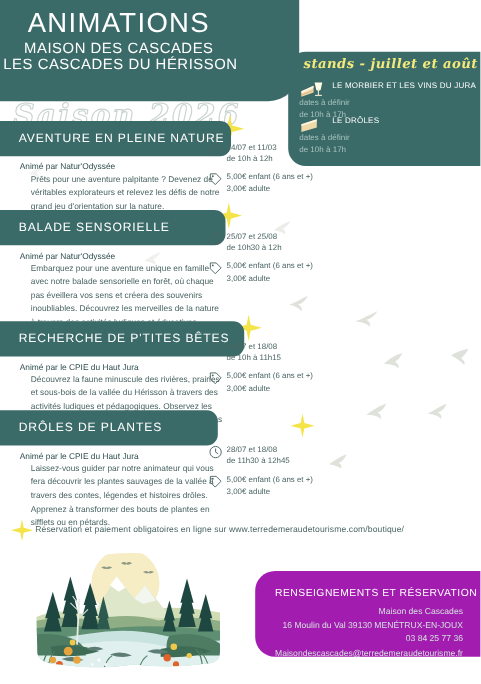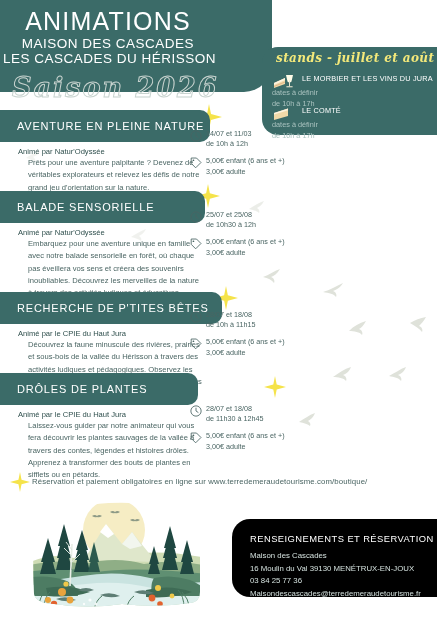--- a/index.html
+++ b/index.html
@@ -21,33 +21,33 @@
   .header-titles{
     position:absolute;left:0;top:8px;width:216px;
     text-align:center;color:#ffffff;
   }
   .h-animations{
     font-size:25px;letter-spacing:1.2px;font-weight:400;line-height:1.05;
   }
   .h-sub1{font-size:13.5px;letter-spacing:.5px;margin-top:2px;}
   .h-sub2{font-size:13.5px;letter-spacing:.5px;text-align:right;}
   .saison{
-    position:absolute;left:12px;top:72px;
+    position:absolute;left:12px;top:90px;
     font-size:27px;
     font-family:"DejaVu Serif", serif;
     font-style:italic;font-weight:bold;
     letter-spacing:2px;
     color:transparent;
     -webkit-text-stroke:1px #c8d3cf;
     text-shadow:0 0 0 transparent;
   }
 
   
   .stands{
-    position:absolute;left:262px;top:47px;width:175px;height:88px;
+    position:absolute;left:262px;top:47px;width:175px;height:104px;
     background:#3b6b68;
     border-top-left-radius:16px;
     border-bottom-left-radius:16px;
   }
   .stands-title{
     position:absolute;left:14px;top:4px;
     color:#f4e97a;
     font-family:"DejaVu Serif", serif;
     font-style:italic;font-weight:bold;
     font-size:12px;letter-spacing:.4px;
@@ -89,22 +89,22 @@
 
   
   .resa{
     position:absolute;left:32px;top:477px;
     font-size:7.8px;color:#4a6563;letter-spacing:.1px;
   }
 
   
   .contact{
     position:absolute;left:232px;top:519px;width:205px;height:78px;
-    background:#000000;
-    border-top-left-radius:18px;border-bottom-left-radius:18px;
+    background:#a21caf;
+    border-top-left-radius:18px;border-bottom-left-radius:18px;text-align:right;
   }
   .contact-title{
     position:absolute;left:18px;top:14px;color:#fff;font-size:9.4px;letter-spacing:.45px;
   }
   .contact-lines{position:absolute;left:18px;top:31px;color:#d3e0dd;font-size:7.8px;line-height:1.62;}
 
   
   .illus{position:absolute;left:26px;top:500px;width:180px;height:112px;}
 
   
@@ -145,21 +145,21 @@
     </div>
 
     <div class="stand-row r2">
       <span class="stand-icon">
         <svg viewBox="0 0 26 26" width="26" height="26">
           <path d="M2 12 L16 7.5 L16 15 L2 19 Z" fill="#f0d9a8"></path>
           <path d="M2 12 L16 7.5 L16 9.2 L2 13.6 Z" fill="#fdf3df"></path>
         </svg>
       </span>
       <span class="stand-txt">
-        <span class="stand-name">LE COMTÉ</span>
+        <span class="stand-name">LE DRÔLES</span>
         <div class="stand-line">dates à définir</div>
         <div class="stand-line">de 10h à 17h</div>
       </span>
     </div>
   </div>
 
   <svg class="bird" style="left:262px;top:268px;" width="26" height="16" viewBox="0 0 26 16">
       <path d="M1 9 C7 7 12 3 18 1 C15 6 12 8 9 9 C12 10 13 13 12 15 C10 12 6 10 1 9 Z"></path>
     </svg>
   <svg class="bird" style="left:322px;top:282px;" width="30" height="16" viewBox="0 0 30 16">

